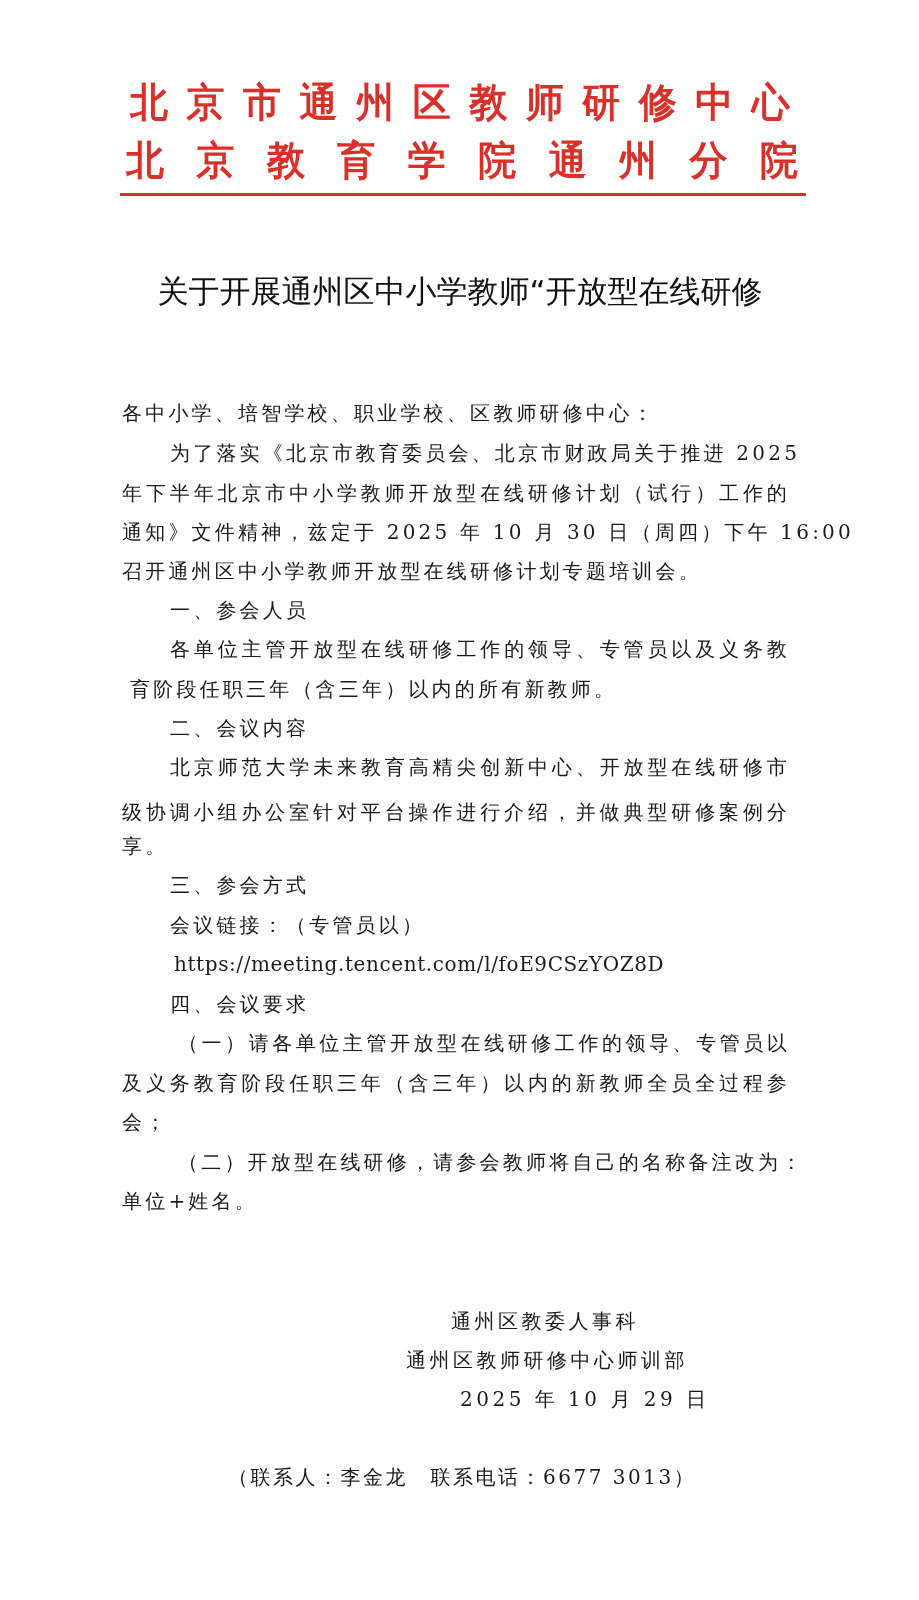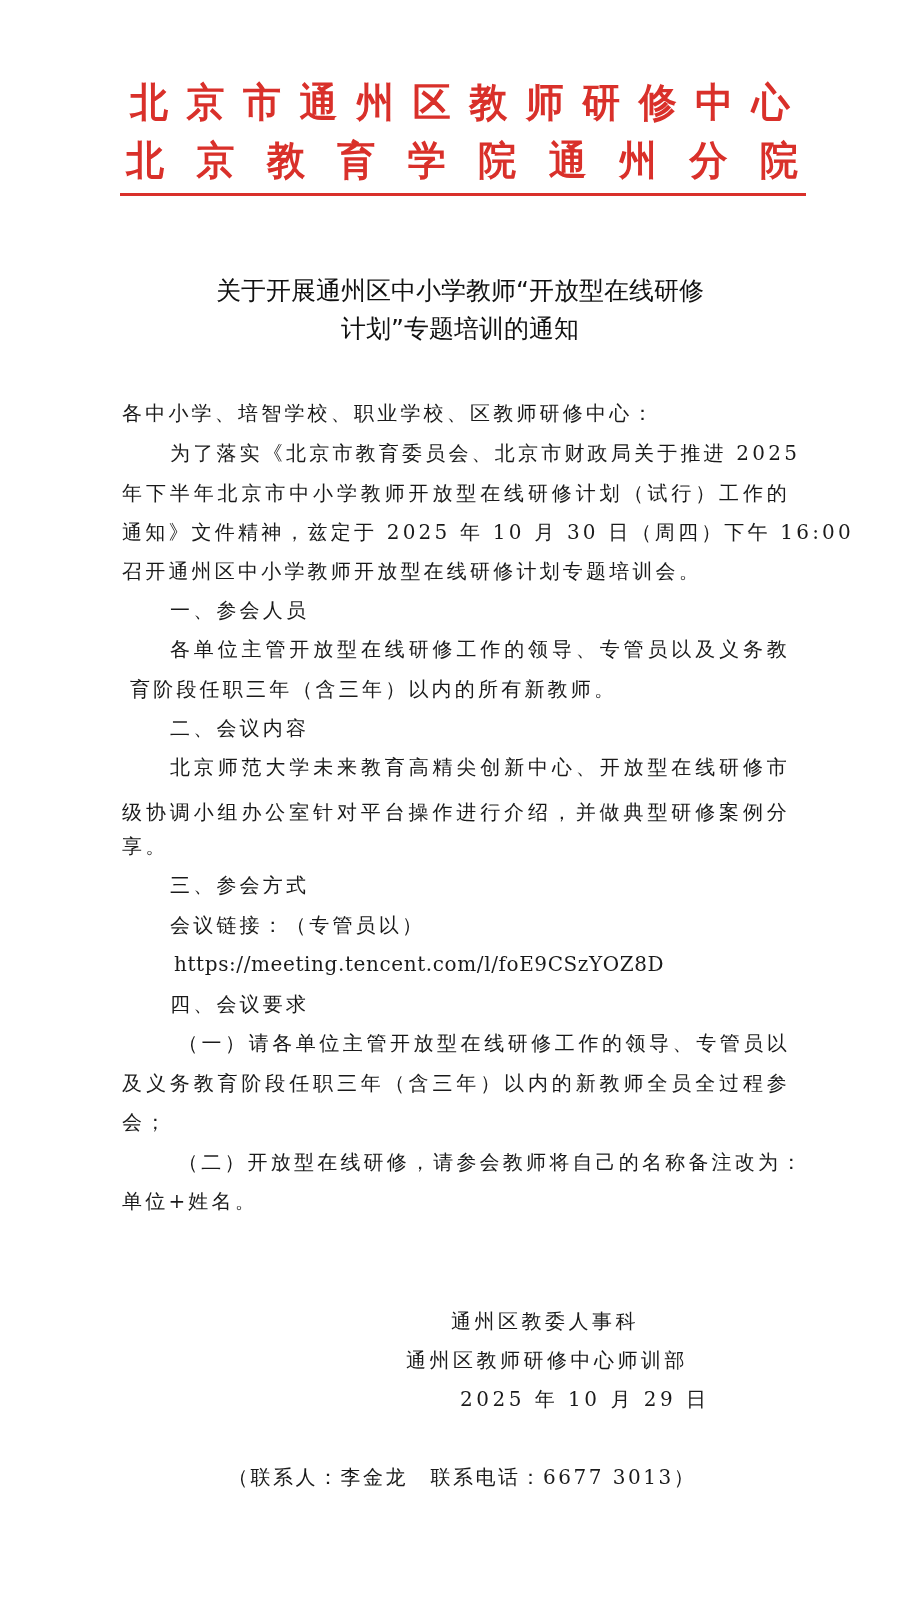--- a/index.html
+++ b/index.html
@@ -39,21 +39,21 @@
       height: 3px;
       background: #d9302a;
     }
     .doc-title {
       position: absolute;
       left: 100px;
       width: 720px;
       top: 272px;
       text-align: center;
       font-family: "DejaVu Sans", "Liberation Sans", sans-serif;
-      font-size: 25px;
+      font-size: 31px;
       line-height: 38px;
       color: #111;
     }
     .line {
       position: absolute;
       white-space: nowrap;
       font-size: 20px;
       letter-spacing: 3.2px;
       color: #1a1a1a;
     }
@@ -100,21 +100,20 @@
   <span>院</span>
   <span>通</span>
   <span>州</span>
   <span>分</span>
   <span>院</span>
 </div>
 <div class="red-rule"></div>
 
 <div class="doc-title">
   <div>关于开展通州区中小学教师“开放型在线研修</div>
-  <div>计划”专题培训的通知</div>
 </div>
 
 <div class="line" style="left:122px; top:400px;">各中小学、培智学校、职业学校、区教师研修中心：</div>
 
 <div class="line justify" style="left:170px; top:440px; width:620px;">为了落实《北京市教育委员会、北京市财政局关于推进 2025</div>
 <div class="line justify" style="left:122px; top:480px;">年下半年北京市中小学教师开放型在线研修计划（试行）工作的</div>
 <div class="line justify" style="left:122px; top:519px;">通知》文件精神，兹定于 2025 年 10 月 30 日（周四）下午 16:00</div>
 <div class="line" style="left:122px; top:558px;">召开通州区中小学教师开放型在线研修计划专题培训会。</div>
 
 <div class="line" style="left:170px; top:597px;">一、参会人员</div>

